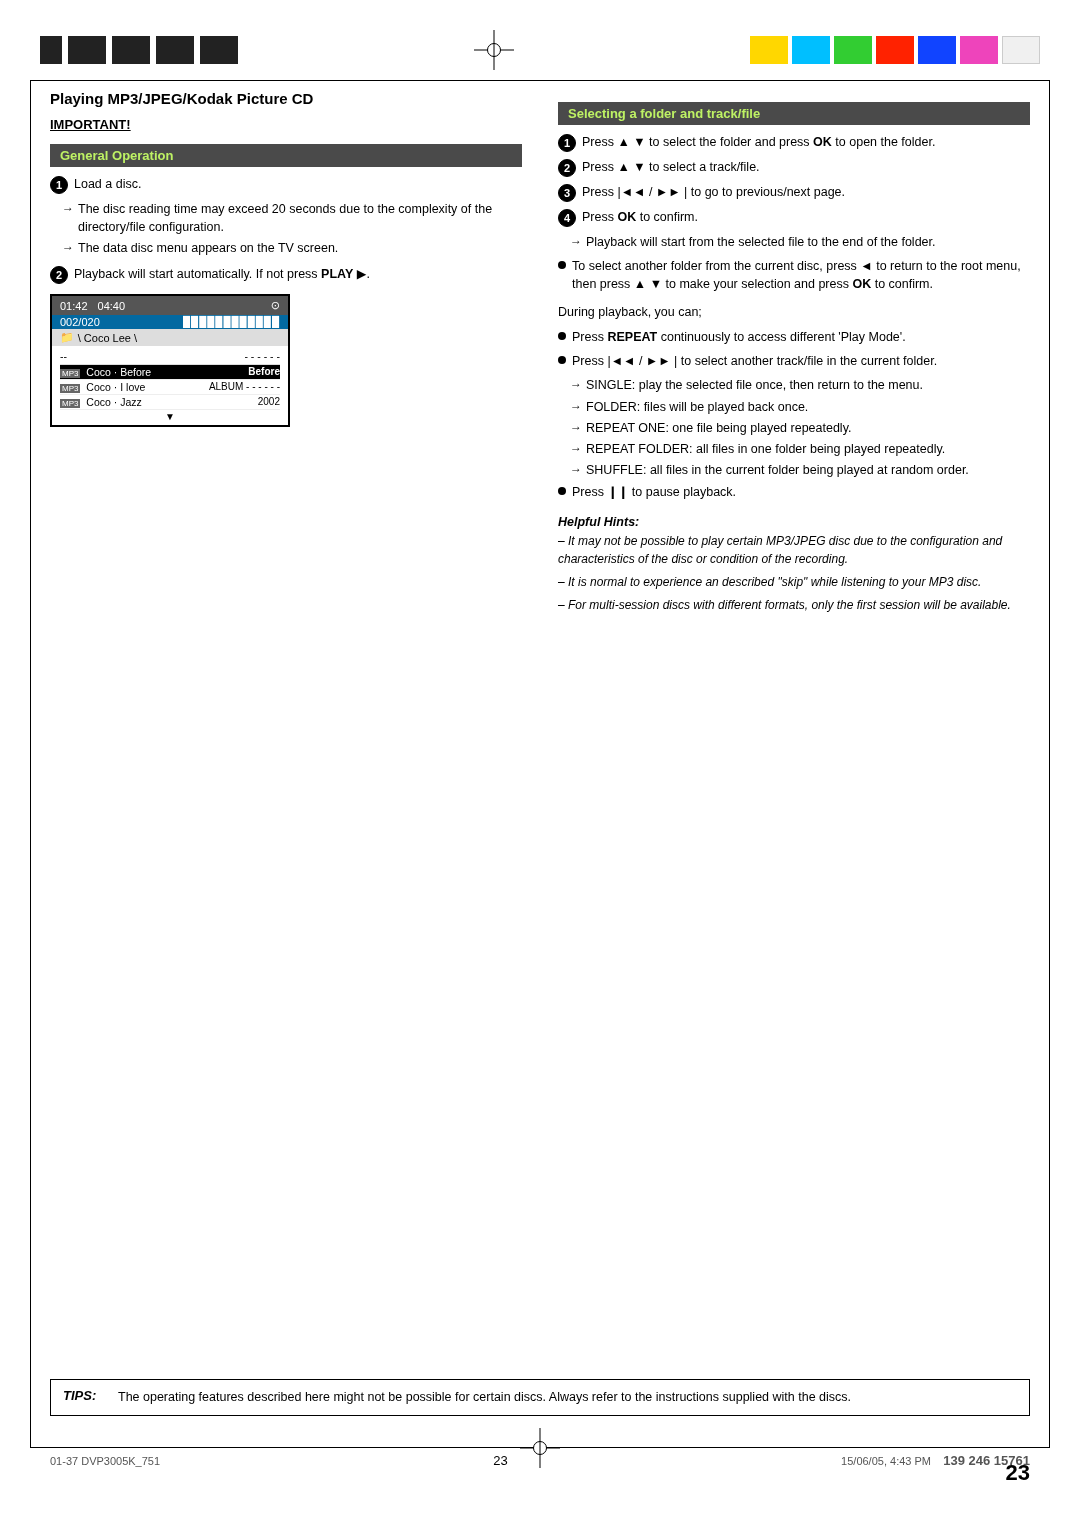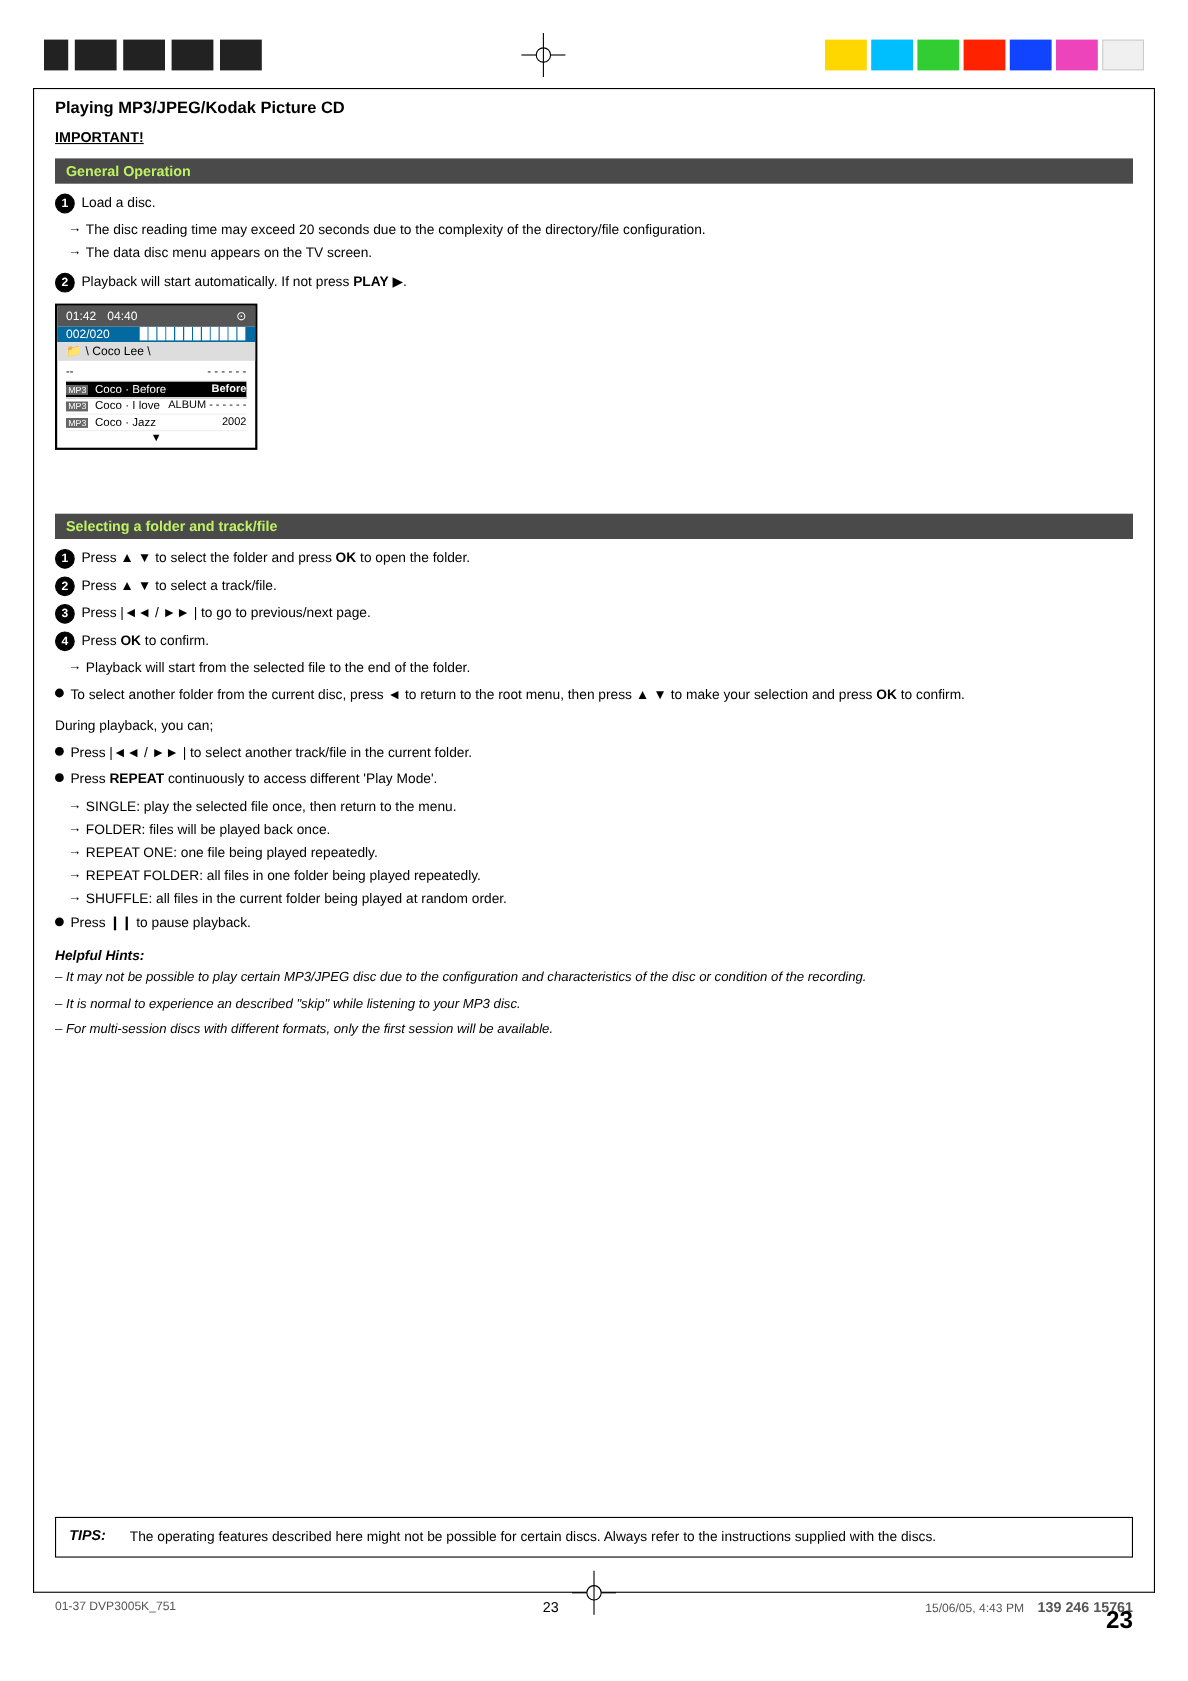--- a/index.html
+++ b/index.html
@@ -138,21 +138,20 @@
       font-weight: bold;
       margin-bottom: 20px;
       padding-bottom: 8px;
       border-bottom: 2px solid #000;
     }
 
     
     .two-col {
       display: flex;
       gap: 36px;
-      flex-direction: column;
     }
     .col-left {
       flex: 1;
       min-width: 0;
     }
     .col-right {
       flex: 1;
       min-width: 0;
     }
 
@@ -249,21 +248,21 @@
       font-size: 12.5px;
       line-height: 1.45;
     }
 
     
     .screen-mockup {
       border: 2px solid #000;
       background: #fff;
       margin: 10px 0;
       padding: 0;
-      width: 184px;
+      width: 240px;
     }
     .screen-header {
       background: #555;
       color: #fff;
       display: flex;
       justify-content: space-between;
       align-items: center;
       padding: 3px 8px;
       font-size: 11px;
     }
@@ -505,26 +504,26 @@
 
       <div class="bullet-item" style="margin-top:6px;">
         <div class="bullet-dot"></div>
         <div class="bullet-text">To select another folder from the current disc, press ◄ to return to the root menu, then press ▲ ▼ to make your selection and press <strong>OK</strong> to confirm.</div>
       </div>
 
       <div class="body-text" style="margin-top:10px;">During playback, you can;</div>
 
       <div class="bullet-item">
         <div class="bullet-dot"></div>
-        <div class="bullet-text">Press |◄◄ / ►► | to select another track/file in the current folder.</div>
+        <div class="bullet-text">Press <strong>REPEAT</strong> continuously to access different 'Play Mode'.</div>
       </div>
 
       <div class="bullet-item">
         <div class="bullet-dot"></div>
-        <div class="bullet-text">Press <strong>REPEAT</strong> continuously to access different 'Play Mode'.</div>
+        <div class="bullet-text">Press |◄◄ / ►► | to select another track/file in the current folder.</div>
       </div>
       <div class="arrow-item">
         <span class="arrow">→</span>
         <span class="arrow-text">SINGLE: play the selected file once, then return to the menu.</span>
       </div>
       <div class="arrow-item">
         <span class="arrow">→</span>
         <span class="arrow-text">FOLDER: files will be played back once.</span>
       </div>
       <div class="arrow-item">

